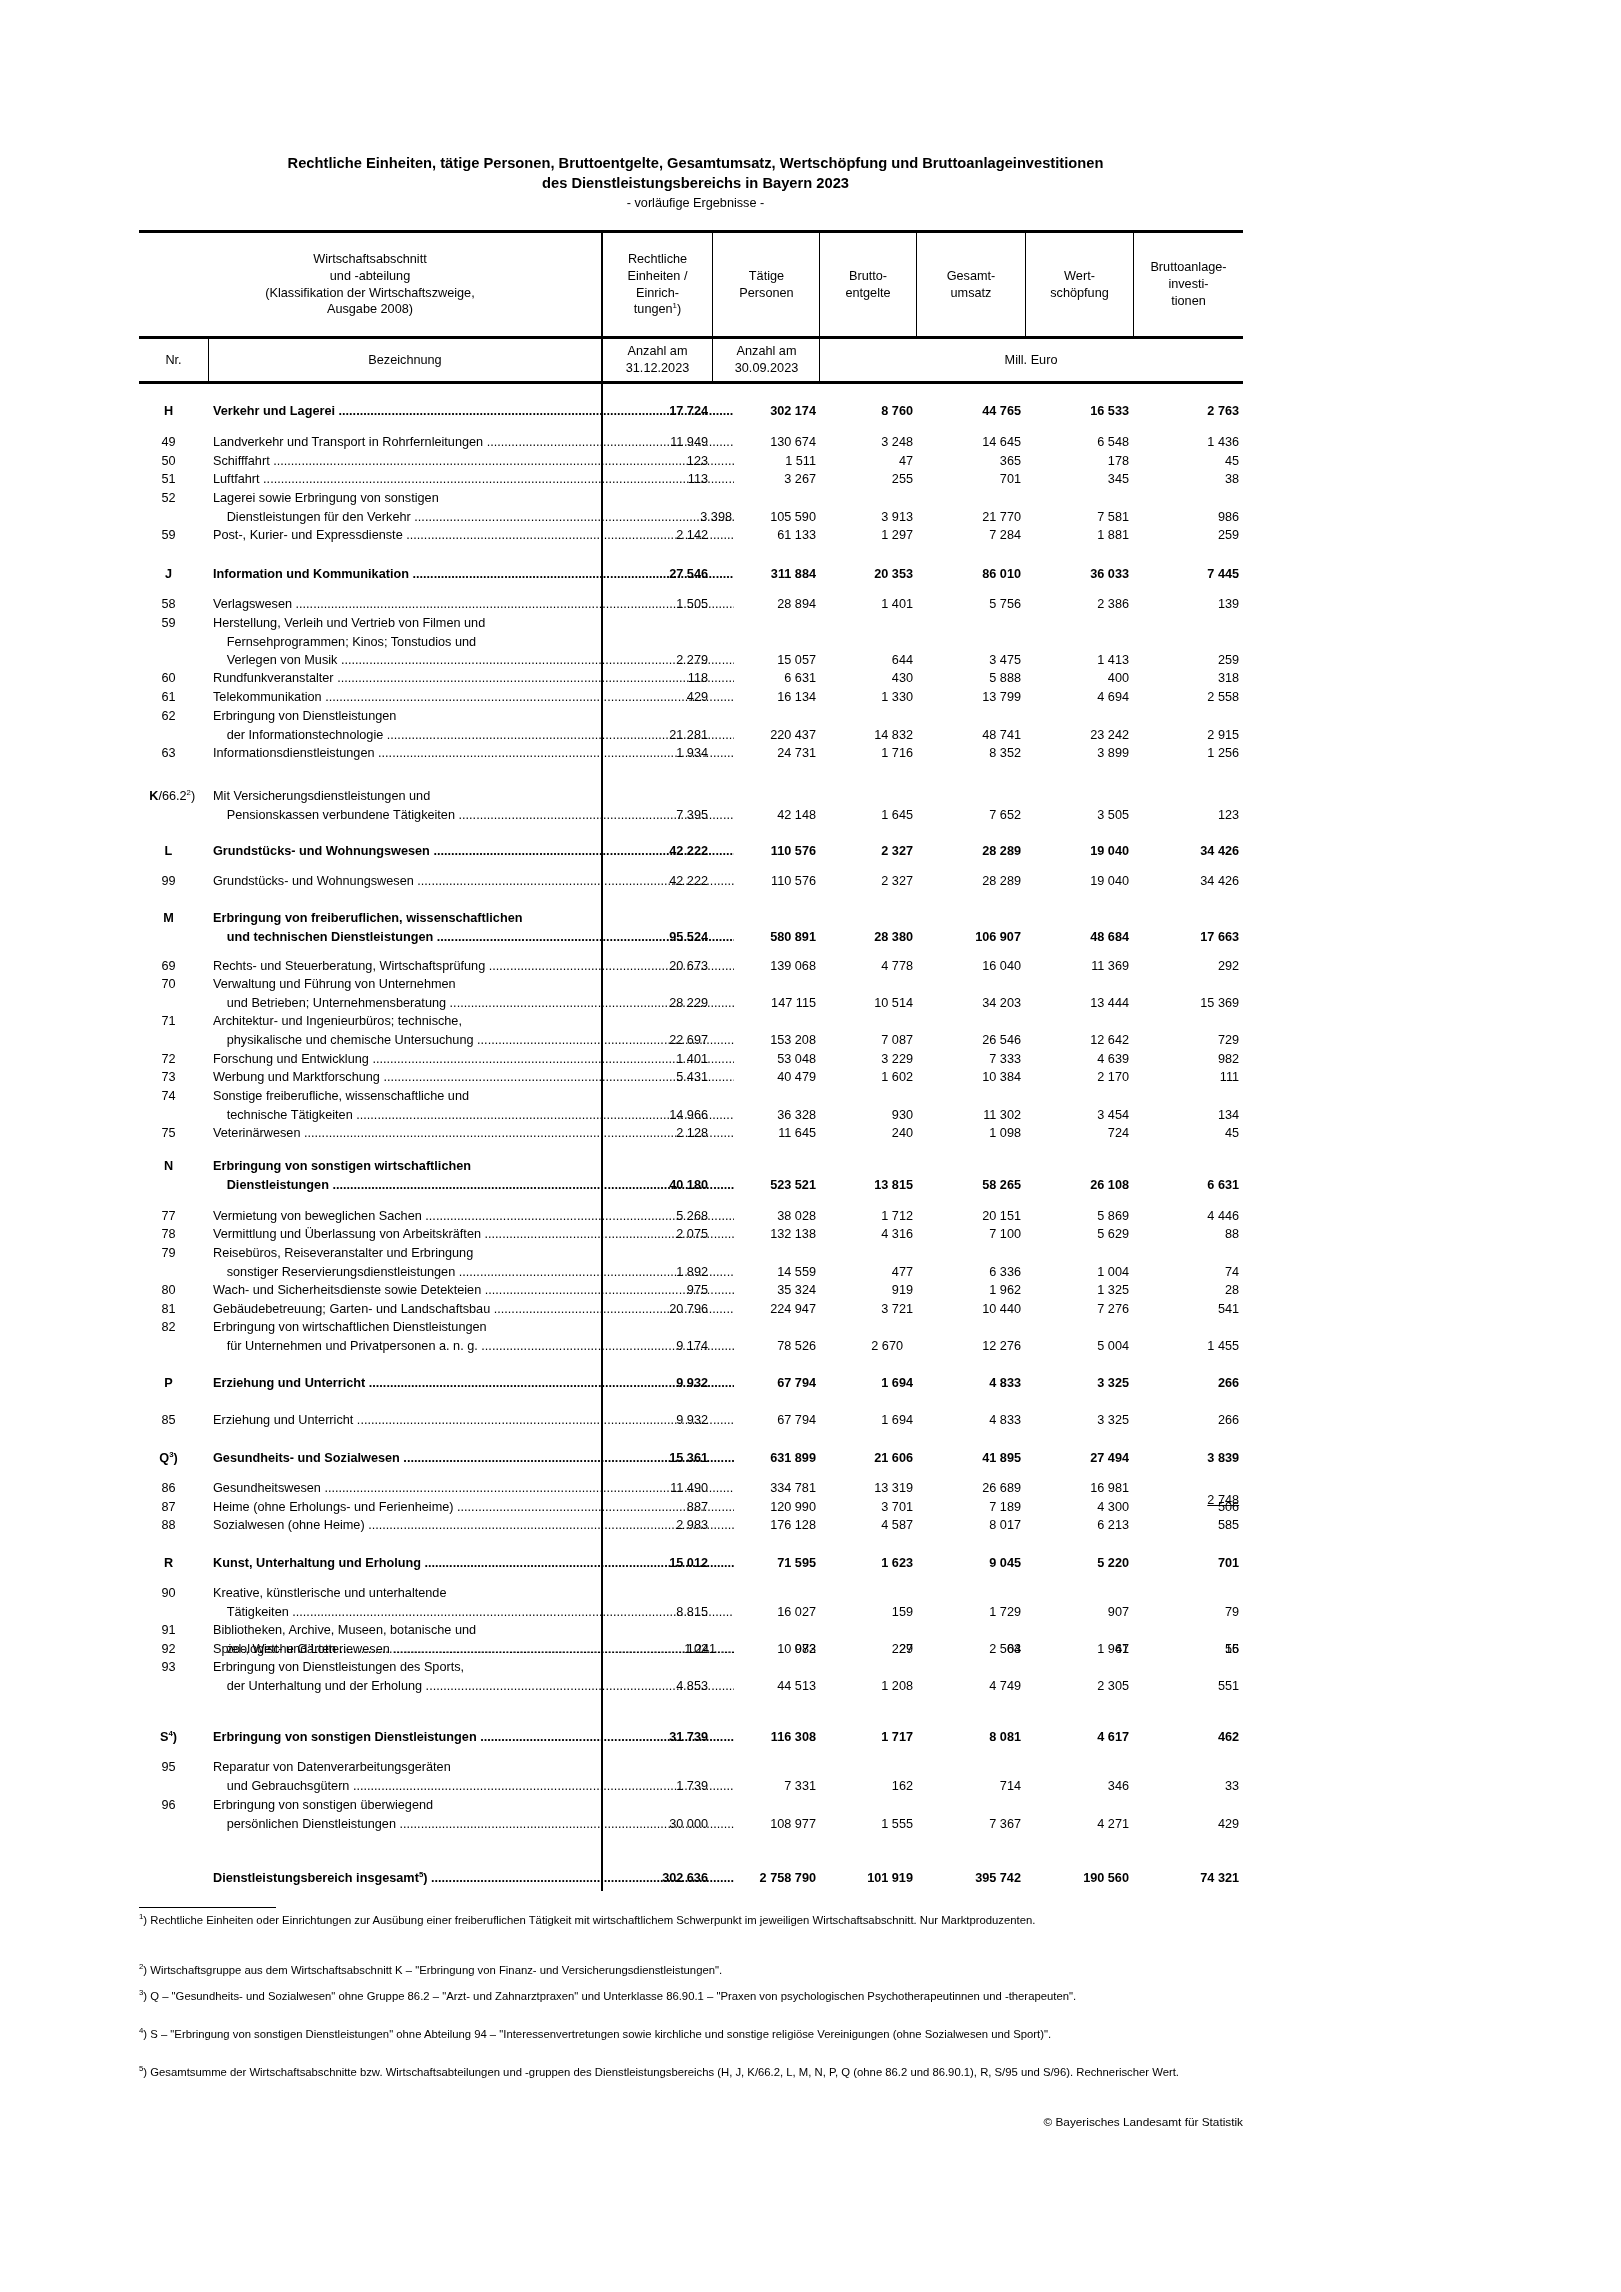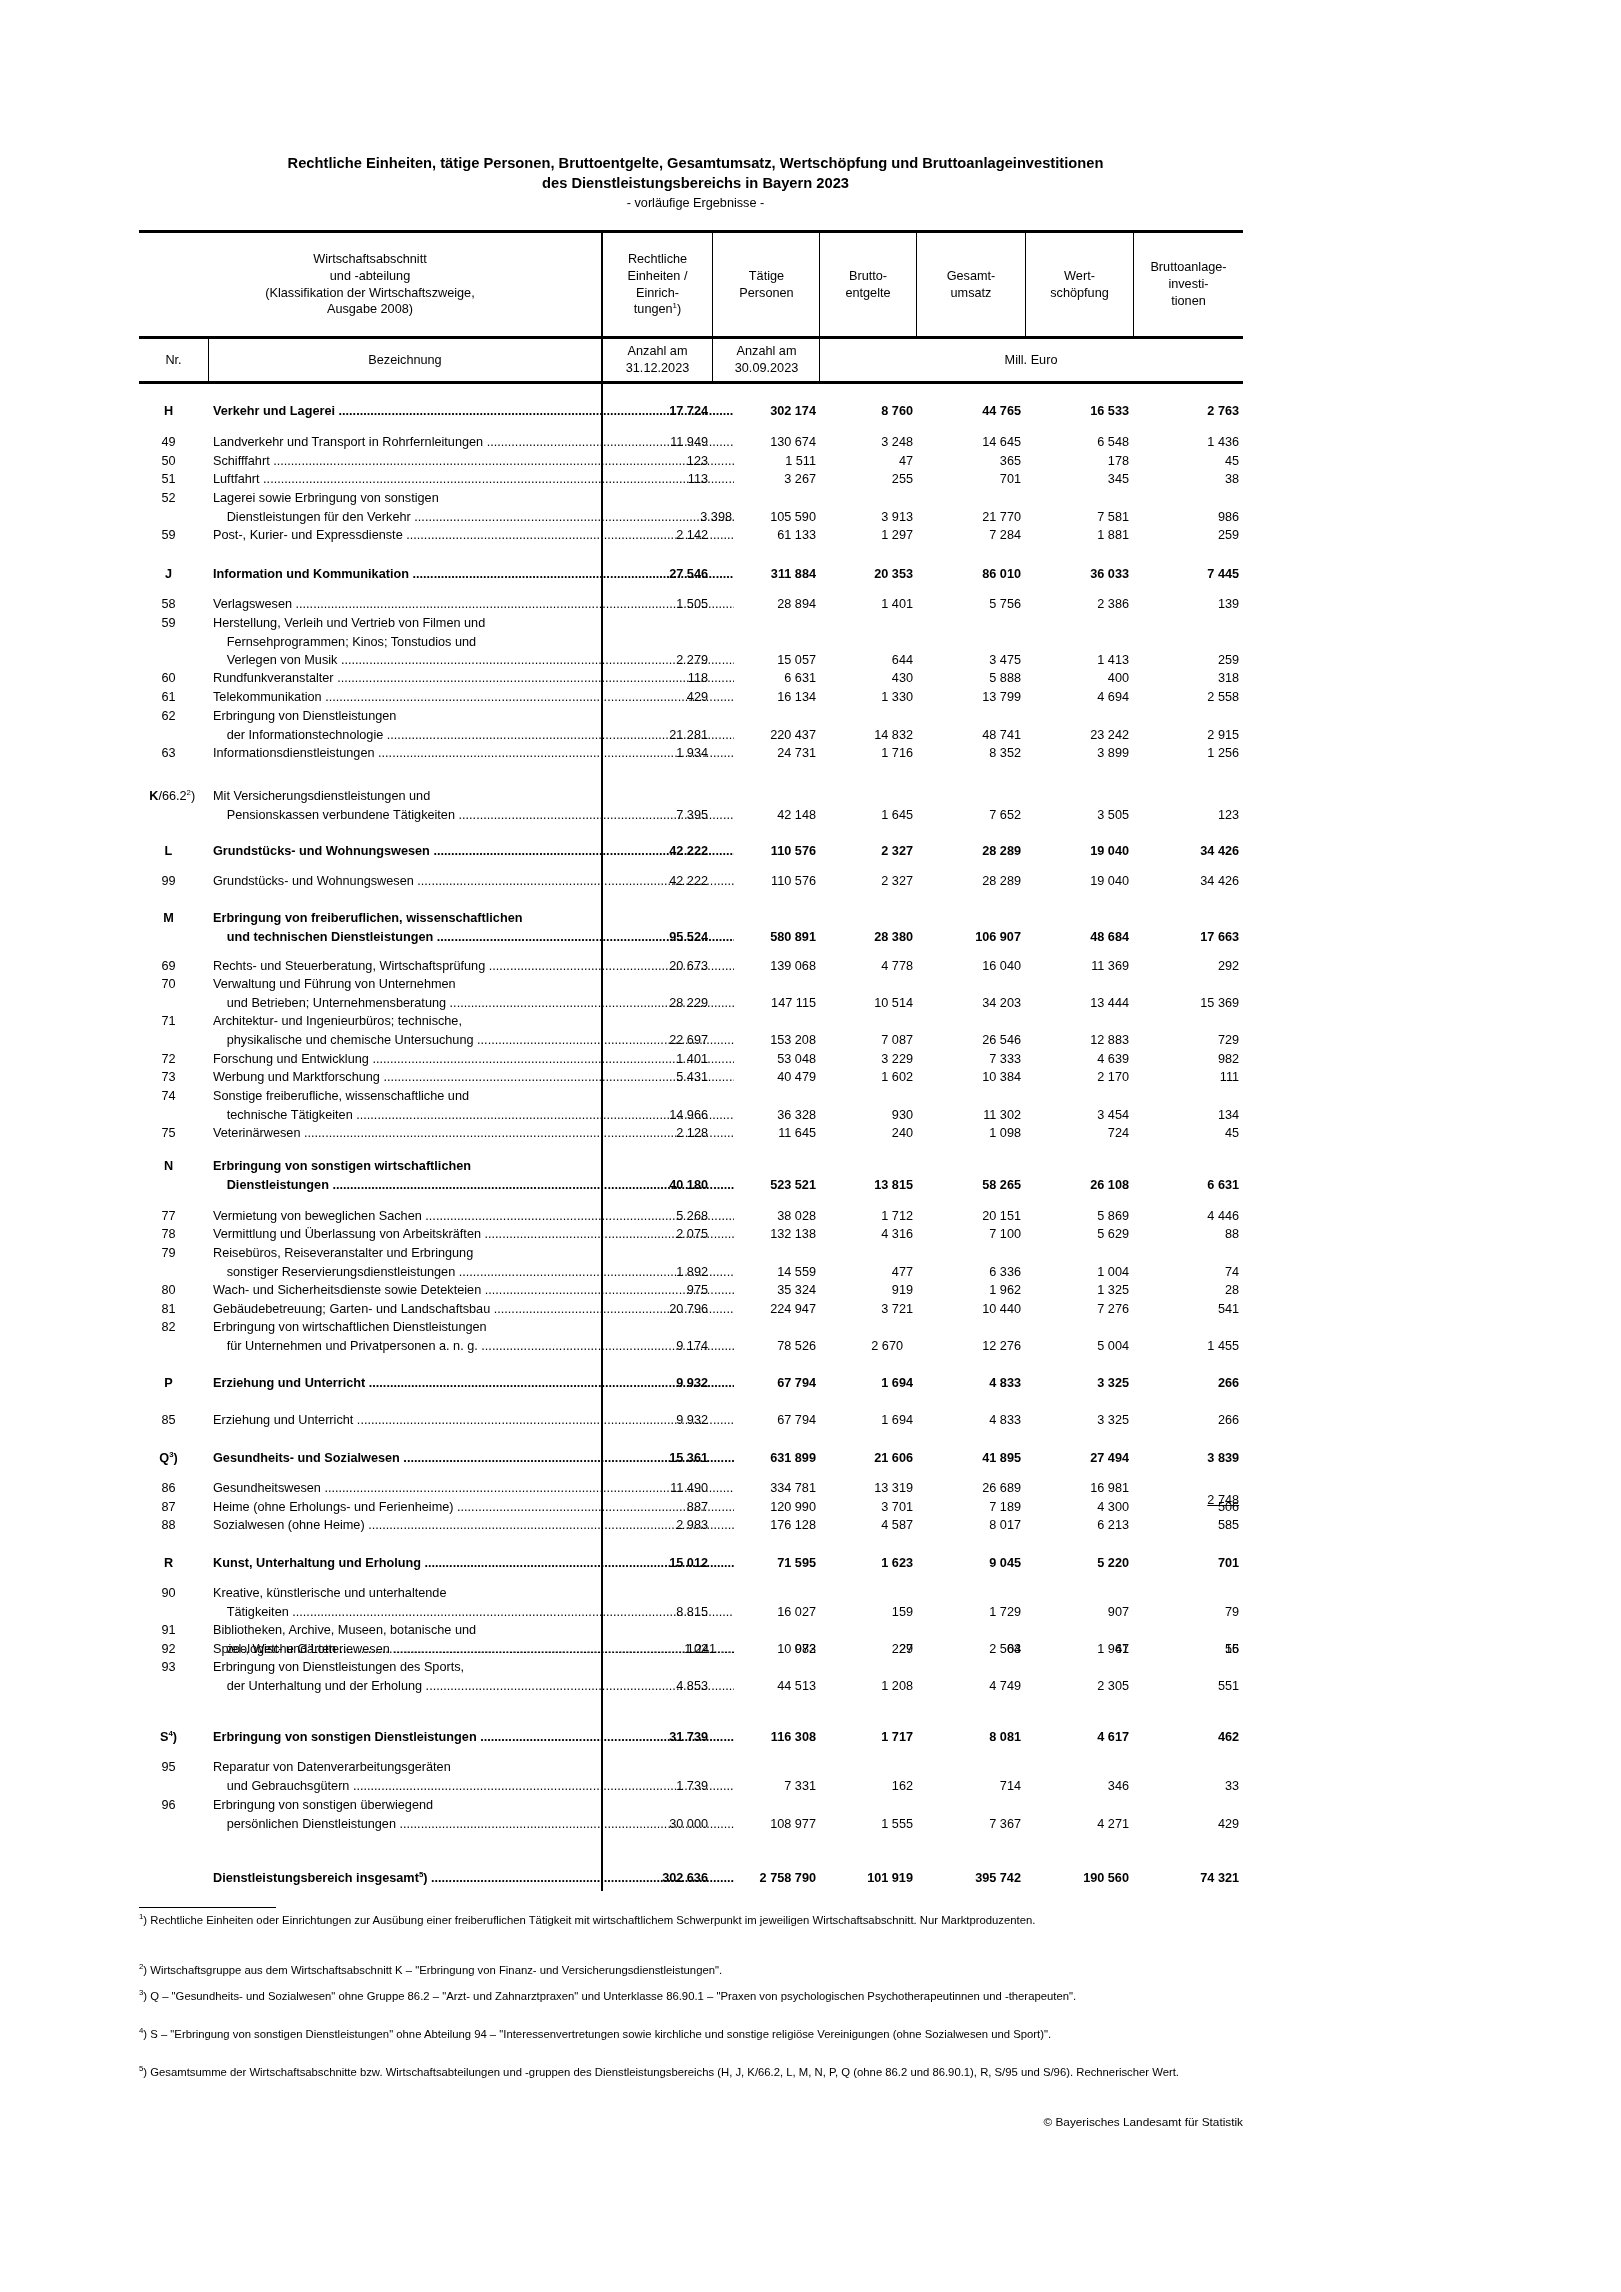--- a/index.html
+++ b/index.html
@@ -342,21 +342,21 @@
     <div class="row" style="top: 1012px; height: 37px;">
       <div class="nr">71</div>
       <div class="bez">
         <span class="ln"><span>Architektur- und Ingenieurbüros; technische,</span></span>
         <span class="ln indent dots"><span>physikalische und chemische Untersuchung</span></span>
       </div>
       <div class="val" style="top: 18.6px; right: 535px; width: 98px;">22 697</div>
       <div class="val" style="top: 18.6px; right: 427px; width: 98px;">153 208</div>
       <div class="val" style="top: 18.6px; right: 330px; width: 98px;">7 087</div>
       <div class="val" style="top: 18.6px; right: 222px; width: 98px;">26 546</div>
-      <div class="val" style="top: 18.6px; right: 114px; width: 98px;">12 883</div>
+      <div class="val" style="top: 18.6px; right: 114px; width: 98px;">12 642</div>
       <div class="val" style="top: 18.6px; right: 3.9px; width: 98px;">729</div>
     </div>
     <div class="row" style="top: 1050px; height: 18.6px;">
       <div class="nr">72</div>
       <div class="bez">
         <span class="ln dots"><span>Forschung und Entwicklung</span></span>
       </div>
       <div class="val" style="top: 0px; right: 535px; width: 98px;">1 401</div>
       <div class="val" style="top: 0px; right: 427px; width: 98px;">53 048</div>
       <div class="val" style="top: 0px; right: 330px; width: 98px;">3 229</div>

